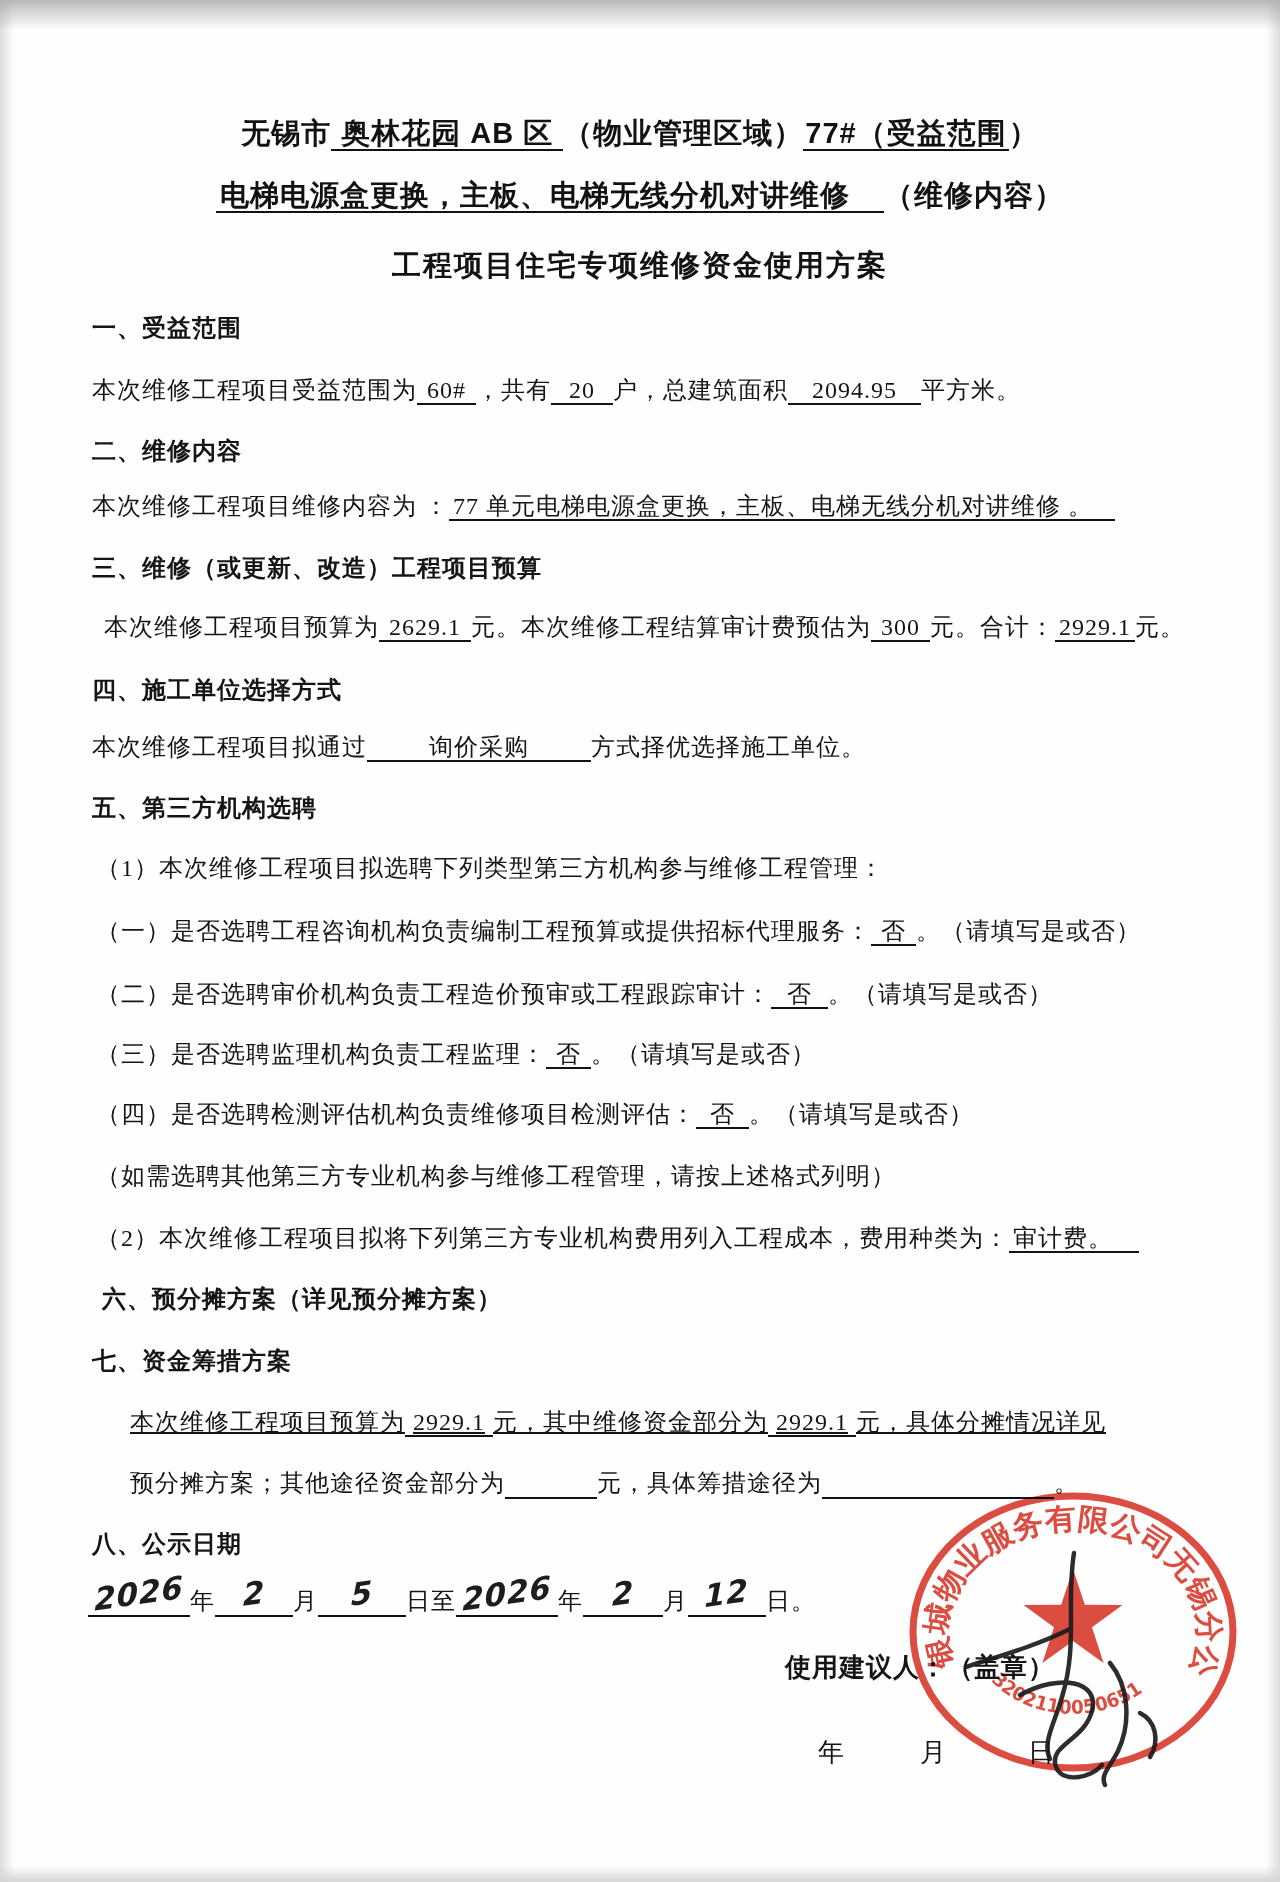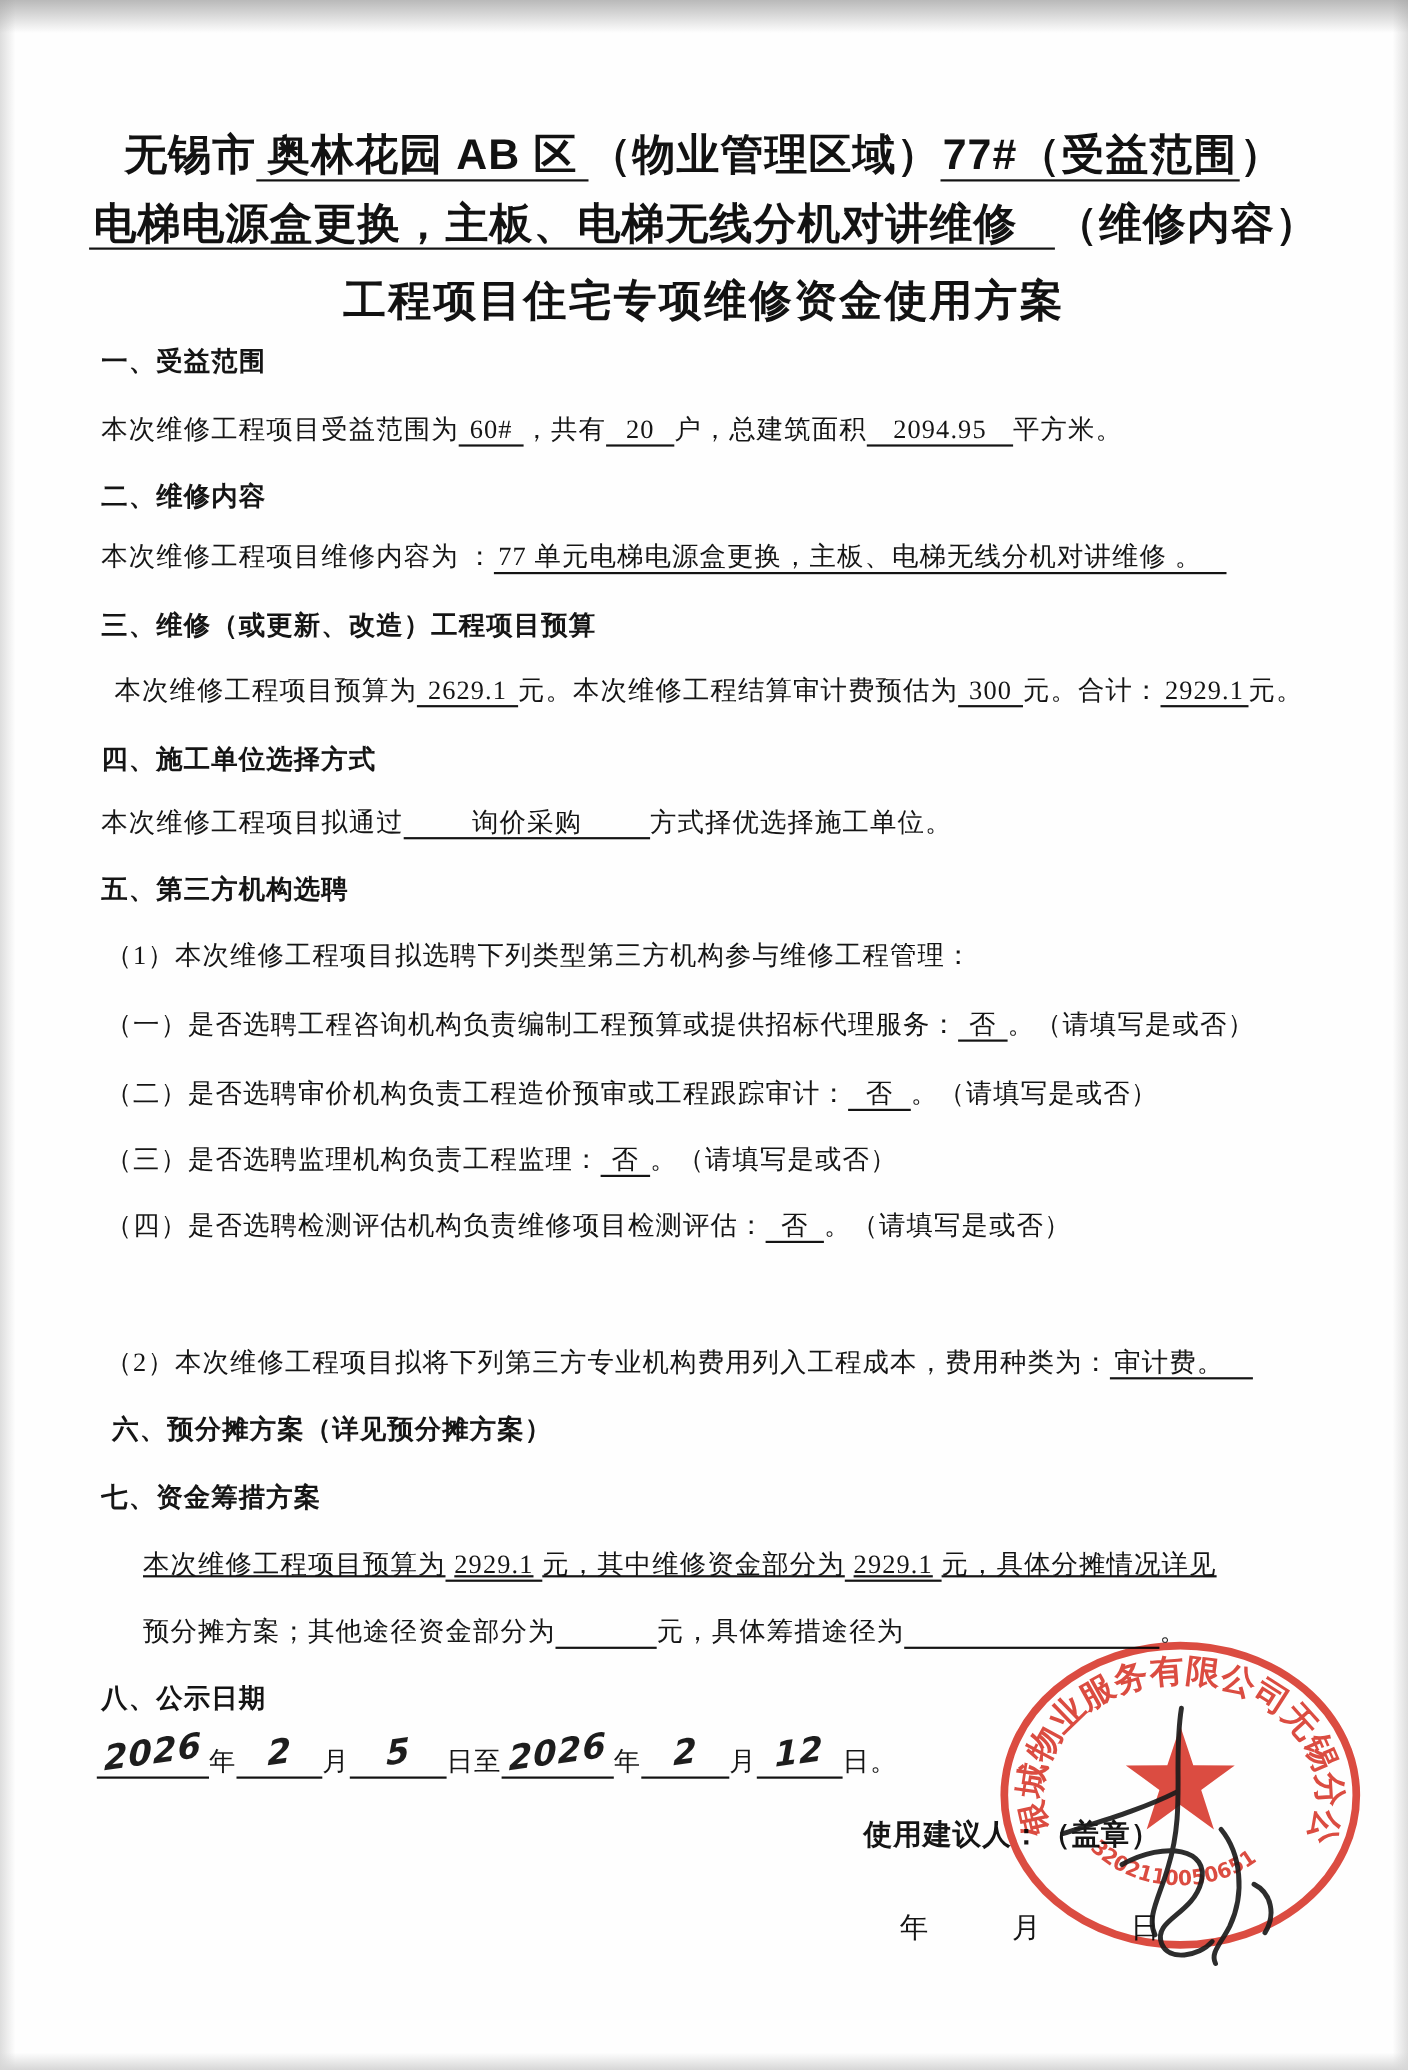--- a/index.html
+++ b/index.html
@@ -17,21 +17,21 @@
     background:linear-gradient(#b9b9b9, rgba(255,255,255,0));}
   .edge-bottom{position:absolute;left:0;bottom:0;width:100%;height:16px;
     background:linear-gradient(rgba(255,255,255,0), #d6d6d6);}
   .edge-left{position:absolute;left:0;top:0;width:14px;height:100%;
     background:linear-gradient(90deg, rgba(160,160,160,.35), rgba(255,255,255,0));}
   .edge-right{position:absolute;right:0;top:0;width:14px;height:100%;
     background:linear-gradient(-90deg, rgba(160,160,160,.35), rgba(255,255,255,0));}
 
   .tline{position:absolute;width:100%;text-align:center;white-space:nowrap;
     font-family:"Liberation Sans","DejaVu Sans",sans-serif;font-weight:700;
-    font-size:39px;letter-spacing:1px;color:#121212;}
+    font-size:29px;letter-spacing:1px;color:#121212;}
   .tu{border-bottom:2.5px solid #121212;padding:0 10px;}
   .tu2{border-bottom:2.5px solid #121212;padding:0 34px 0 4px;}
 
   .ln{position:absolute;white-space:nowrap;font-size:24px;letter-spacing:1px;color:#151515;}
   .hd{font-weight:700;}
   .u{border-bottom:2px solid #141414;padding:0 10px;}
   .u-tight{border-bottom:2px solid #141414;padding:0 4px;}
   .blank{display:inline-block;border-bottom:2px solid #141414;height:26px;vertical-align:bottom;}
 
   .hseg{display:inline-block;border-bottom:2.5px solid #111;text-align:center;height:40px;vertical-align:bottom;}
@@ -88,20 +88,21 @@
   </div>
   <div class="ln" style="left:96px;top:978px;">
     <span>（二）是否选聘审价机构负责工程造价预审或工程跟踪审计：</span><span class="u" style="padding:0 16px;">否</span><span>。（请填写是或否）</span>
   </div>
   <div class="ln" style="left:96px;top:1038px;">
     <span>（三）是否选聘监理机构负责工程监理：</span><span class="u">否</span><span>。（请填写是或否）</span>
   </div>
   <div class="ln" style="left:96px;top:1098px;">
     <span>（四）是否选聘检测评估机构负责维修项目检测评估：</span><span class="u-tight" style="padding:0 14px;">否</span><span>。（请填写是或否）</span>
   </div>
+  <div class="ln" style="left:96px;top:1160px;">（如需选聘其他第三方专业机构参与维修工程管理，请按上述格式列明）</div>
   <div class="ln" style="left:96px;top:1222px;">
     <span>（2）本次维修工程项目拟将下列第三方专业机构费用列入工程成本，费用种类为：</span><span class="u-tight" style="padding-right:26px;">审计费。</span>
   </div>
 
   <div class="ln hd" style="left:102px;top:1283px;">六、预分摊方案（详见预分摊方案）</div>
 
   <div class="ln hd" style="left:92px;top:1345px;">七、资金筹措方案</div>
   <div class="ln" style="left:130px;top:1406px;text-decoration:underline;">
     <span>本次维修工程项目预算为</span><span class="u-tight" style="padding:0 8px;">2929.1</span><span>元，其中维修资金部分为</span><span class="u-tight" style="padding:0 8px;">2929.1</span><span>元，具体分摊情况详见</span>
   </div>

